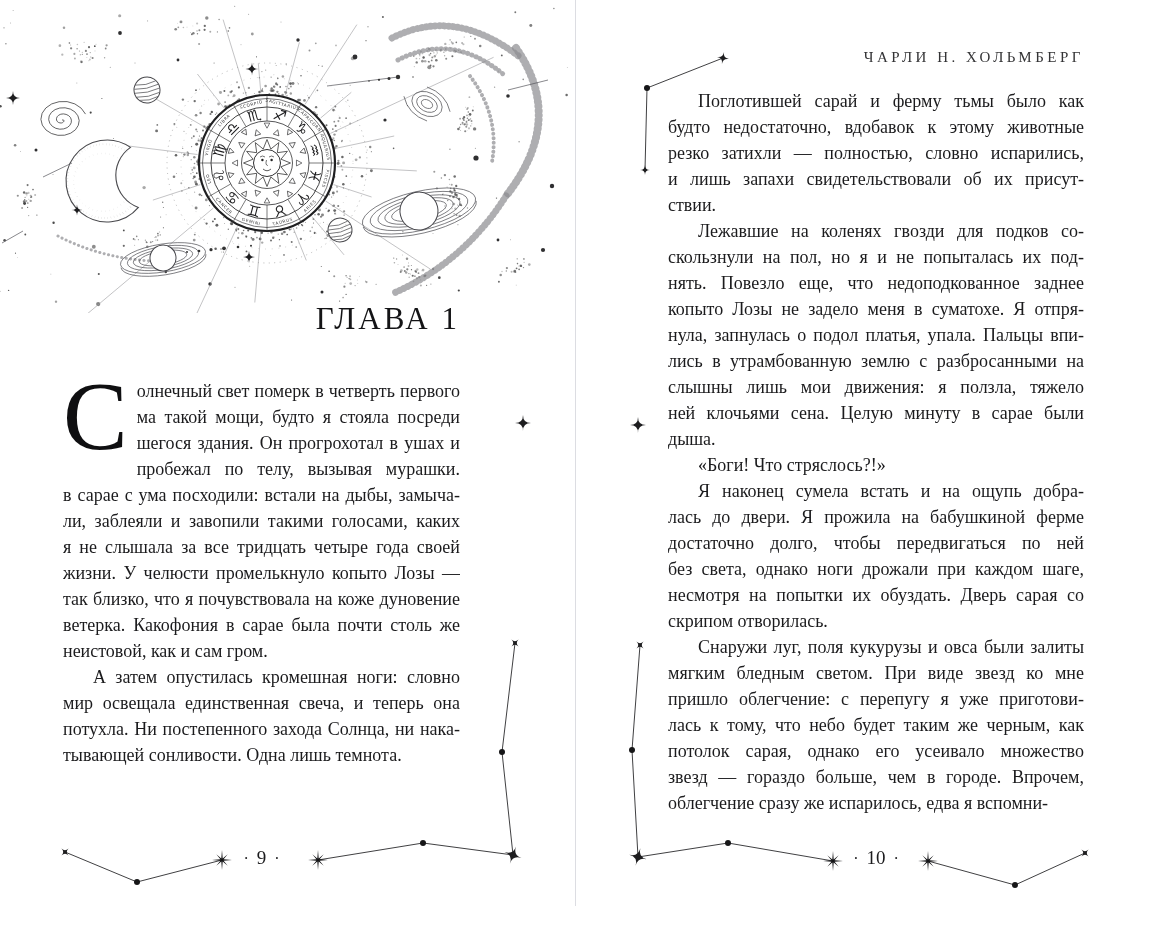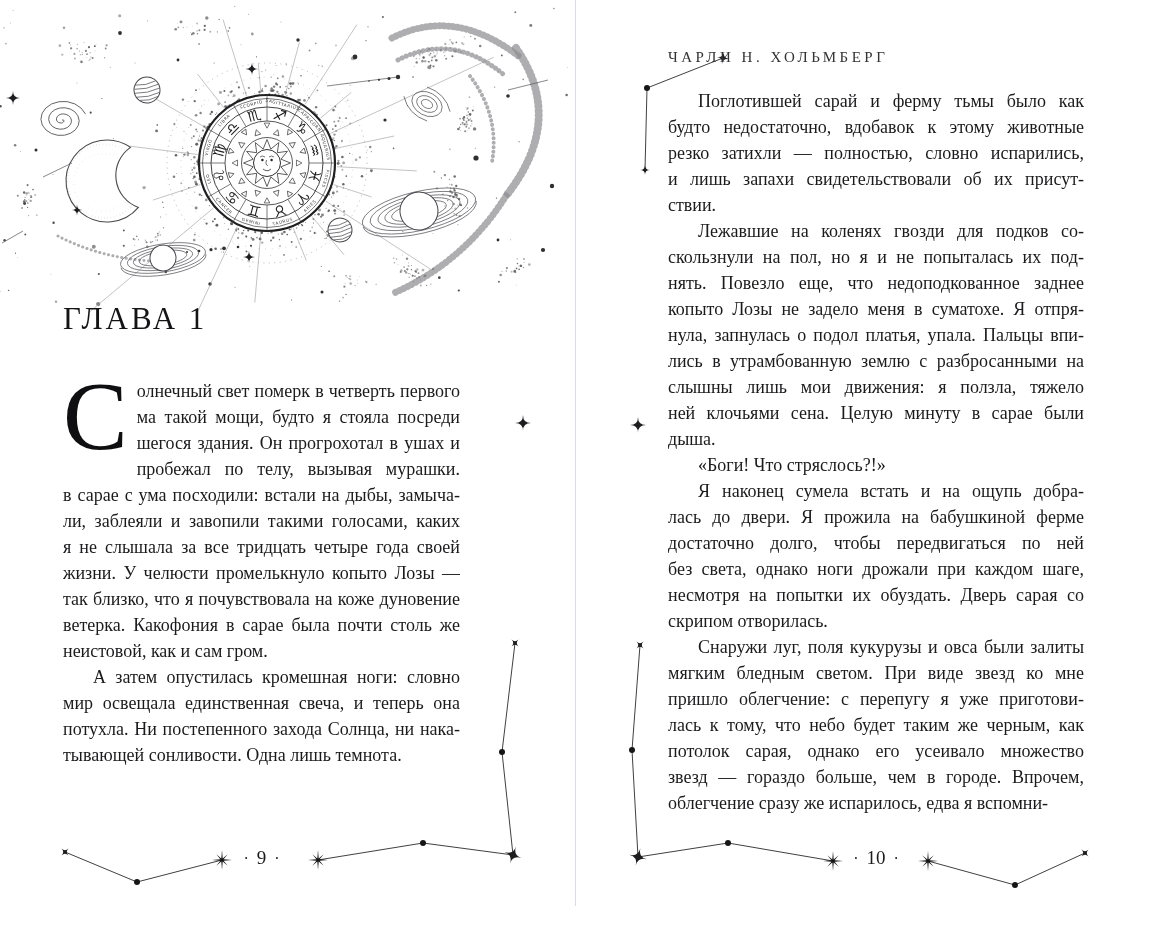--- a/index.html
+++ b/index.html
@@ -1,23 +1,23 @@
 <!DOCTYPE html>
 <html><head>
 <meta charset="utf-8">
 <style>
   html,body{margin:0;padding:0}
   body{width:1150px;height:925px;background:#ffffff;position:relative;overflow:hidden;
        font-family:"Liberation Serif","DejaVu Serif",serif;color:#1b1b1d;}
   #page-divider{position:absolute;left:575px;top:0;width:1px;height:906px;background:#dcdde2}
   #illus{position:absolute;left:0;top:0;pointer-events:none}
   #deco{position:absolute;left:0;top:0;pointer-events:none}
-  #chapter-title{position:absolute;left:63px;top:301px;width:397px;text-align:left;
+  #chapter-title{position:absolute;left:63px;top:301px;width:397px;text-align:right;
        font-size:31px;letter-spacing:3px;color:#141416}
-  #running-header{position:absolute;left:668px;top:49px;width:416px;text-align:left;
+  #running-header{position:absolute;left:668px;top:49px;width:416px;text-align:right;
        font-size:15px;letter-spacing:3.5px;color:#333335}
   #left-body{position:absolute;left:63px;top:378px;width:397px}
   #right-body{position:absolute;left:668px;top:88px;width:416px}
   .body-text{font-size:18px;line-height:26px;text-align:justify}
   .ln{text-align:justify;text-align-last:justify;height:26px;overflow:hidden}
   .ln.last{text-align-last:left}
   .ln.ind{padding-left:30px}
   #dropcap{float:left;font-size:97px;line-height:74px;height:78px;padding:2px 9px 0 0;color:#0f0f11}
   .footer{position:absolute;top:847px;font-size:19px;text-align:center;color:#1b1b1d}
   #footer-left{left:63px;width:397px}

